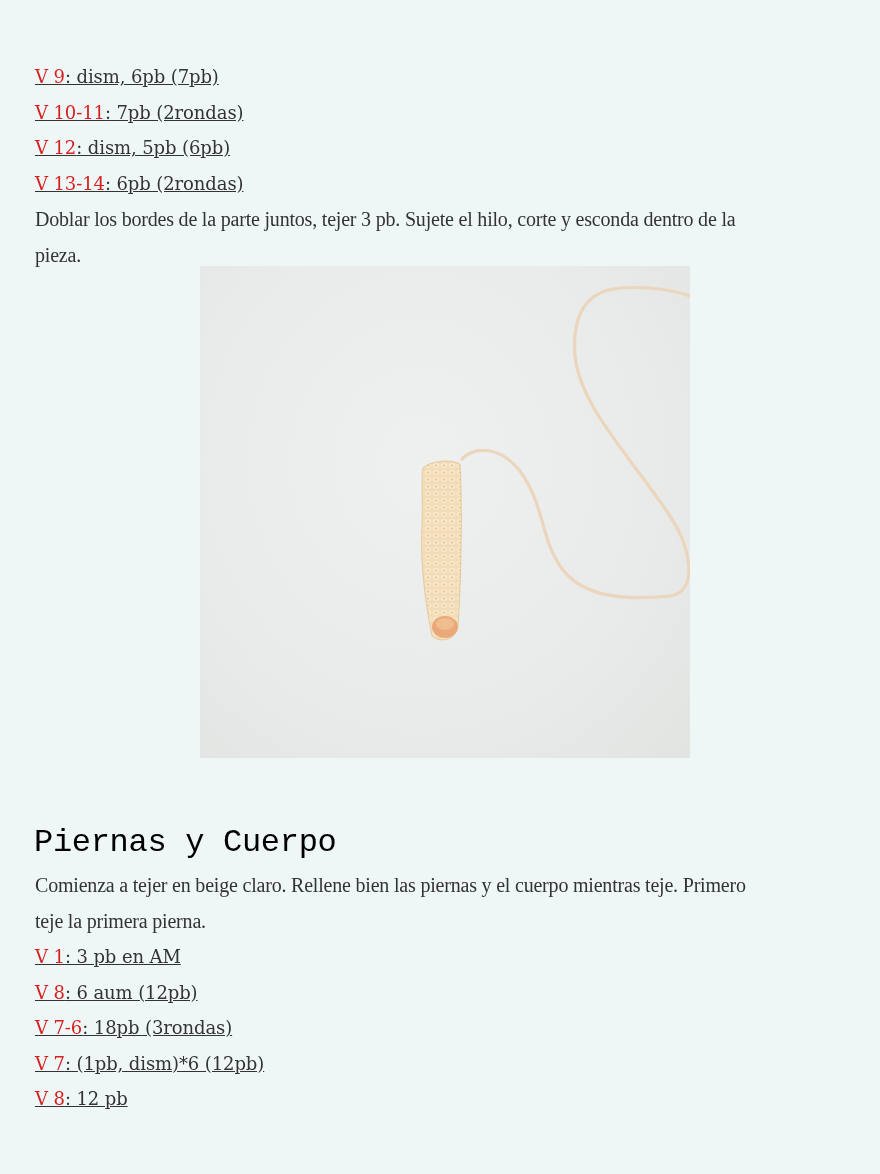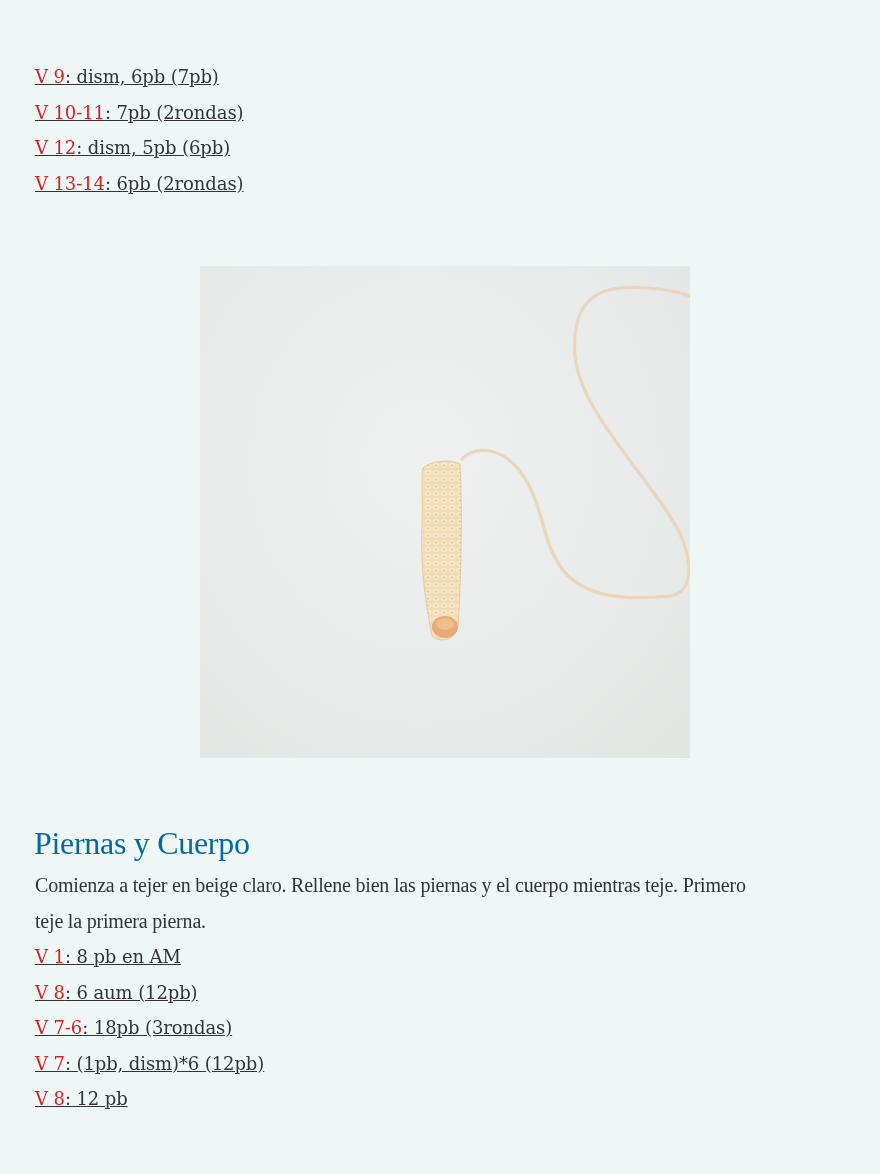--- a/index.html
+++ b/index.html
@@ -44,23 +44,23 @@
       top: 266px;
       width: 490px;
       height: 492px;
       background: radial-gradient(ellipse at 45% 40%, #eef1ef 0%, #e8ebe9 60%, #e2e4e2 100%);
       overflow: hidden;
     }
     .heading {
       position: absolute;
       left: 34px;
       top: 822px;
-      font-family: Liberation Serif, serif;
+      font-family: Liberation Mono, monospace;
       font-size: 32px;
-      color: #0369a1;
+      color: #000000;
       line-height: 42px;
       letter-spacing: -0.3px;
     }
     .section2 {
       position: absolute;
       left: 35px;
       top: 867px;
       width: 810px;
     }
     .section2 .list {
@@ -68,20 +68,24 @@
     }
   </style>
 </head>
 <body>
 
 <div class="content">
   <div class="line"><span class="lbl">V 9</span><span>: dism, 6pb (7pb)</span></div>
   <div class="line"><span class="lbl">V 10-11</span><span>: 7pb (2rondas)</span></div>
   <div class="line"><span class="lbl">V 12</span><span>: dism, 5pb (6pb)</span></div>
   <div class="line"><span class="lbl">V 13-14</span><span>: 6pb (2rondas)</span></div>
+  <div class="para">
+    <div>Doblar los bordes de la parte juntos, tejer 3 pb. Sujete el hilo, corte y esconda dentro de la</div>
+    <div>pieza.</div>
+  </div>
 </div>
 
 <div class="photo">
   <svg width="490" height="492" viewBox="0 0 490 492">
     <defs>
       <pattern id="stitch" width="8" height="7" patternUnits="userSpaceOnUse">
         <rect width="8" height="7" fill="#f2dcb8"></rect>
         <ellipse cx="4" cy="3.5" rx="3.2" ry="2.4" fill="#f8e9cf"></ellipse>
         <ellipse cx="4" cy="3.5" rx="1.6" ry="1.1" fill="#e9c894"></ellipse>
       </pattern>
@@ -97,19 +101,19 @@
 </div>
 
 <div class="heading">Piernas y Cuerpo</div>
 
 <div class="section2">
   <div class="para">
     <div>Comienza a tejer en beige claro. Rellene bien las piernas y el cuerpo mientras teje. Primero</div>
     <div>teje la primera pierna.</div>
   </div>
   <div class="list">
-    <div class="line"><span class="lbl">V 1</span><span>: 8 pb en AM</span></div>
+    <div class="line"><span class="lbl">V 1</span><span>: 3 pb en AM</span></div>
     <div class="line"><span class="lbl">V 8</span><span>: 6 aum (12pb)</span></div>
     <div class="line"><span class="lbl">V 7-6</span><span>: 18pb (3rondas)</span></div>
     <div class="line"><span class="lbl">V 7</span><span>: (1pb, dism)*6 (12pb)</span></div>
     <div class="line"><span class="lbl">V 8</span><span>: 12 pb</span></div>
   </div>
 </div>
 
 </body></html>

